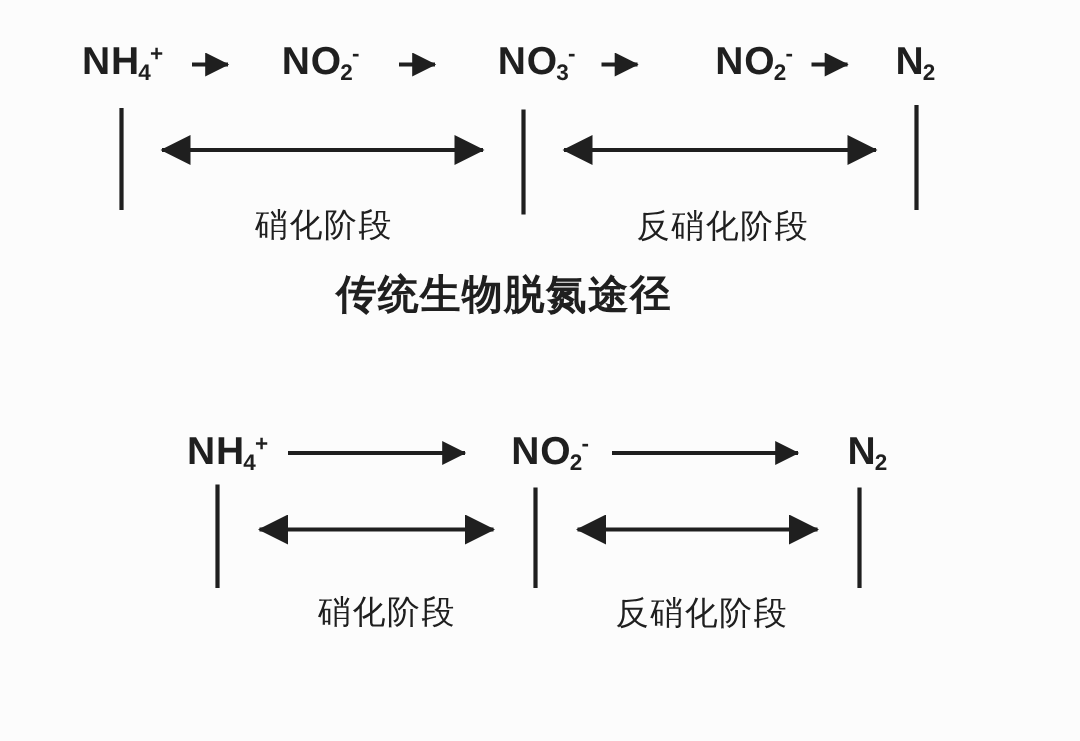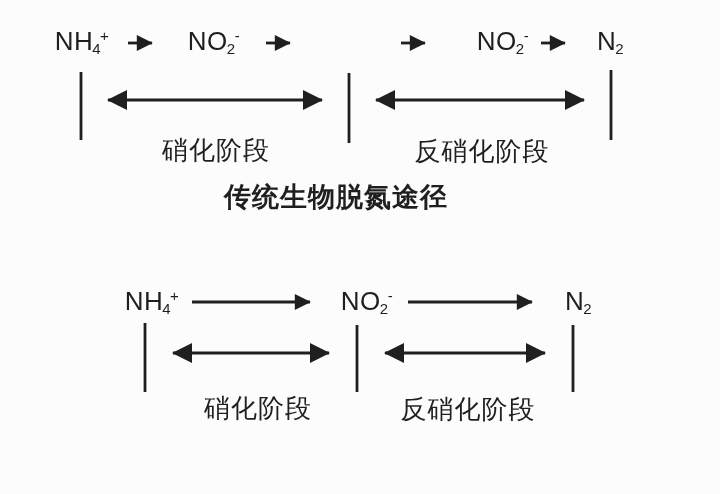--- a/index.html
+++ b/index.html
@@ -12,24 +12,24 @@
   }
   .canvas { position: relative; width: 720px; height: 494px; background: #fcfcfc; }
   .art { position: absolute; left: 0; top: 0; }
   .lbl {
     position: absolute;
     transform: translate(-50%, -50%);
     white-space: nowrap;
     color: #1f1f1f;
     line-height: 1;
   }
-  .species { font-size: 26px; letter-spacing: 0.5px; }
+  .species { font-size: 26px; letter-spacing: 0.5px; font-weight: bold; }
   .species sub { font-size: 15px; vertical-align: -4px; margin-left: -1px; }
   .species sup { font-size: 15px; vertical-align: 9px; margin-left: -1px; }
-  .stage { font-size: 26px; letter-spacing: 1px; }
+  .stage { font-size: 22px; letter-spacing: 1px; }
   .title { font-size: 27px; font-weight: 700; letter-spacing: 1px; text-align: right; }
 </style>
 </head>
 <body>
 
 <div class="canvas">
 
   <svg class="art" width="720" height="494" viewBox="0 0 720 494">
     <defs>
       <marker id="mhS" markerUnits="userSpaceOnUse" markerWidth="19" markerHeight="16" viewBox="0 0 10 10" refX="9.5" refY="5" orient="auto-start-reverse">
@@ -62,20 +62,21 @@
       <line x1="357" y1="325" x2="357" y2="392"></line>
       <line x1="573" y1="325" x2="573" y2="392"></line>
 
       <line x1="173" y1="353" x2="329" y2="353" marker-start="url(#mhB)" marker-end="url(#mhB)"></line>
       <line x1="385" y1="353" x2="545" y2="353" marker-start="url(#mhB)" marker-end="url(#mhB)"></line>
     </g>
   </svg>
 
   <div class="lbl species" style="left:82px;  top:42px"><span>NH</span><sub>4</sub><sup>+</sup></div>
   <div class="lbl species" style="left:214px; top:42px"><span>NO</span><sub>2</sub><sup>-</sup></div>
+  <div class="lbl species" style="left:358px; top:42px"><span>NO</span><sub>3</sub><sup>-</sup></div>
   <div class="lbl species" style="left:503px; top:42px"><span>NO</span><sub>2</sub><sup>-</sup></div>
   <div class="lbl species" style="left:610px; top:42px"><span>N</span><sub>2</sub><sup></sup></div>
 
   <div class="lbl stage" style="left:216px; top:150px">硝化阶段</div>
   <div class="lbl stage" style="left:482px; top:151px">反硝化阶段</div>
   <div class="lbl title" style="left:336px; top:197px">传统生物脱氮途径</div>
 
   <div class="lbl species" style="left:152px; top:302px"><span>NH</span><sub>4</sub><sup>+</sup></div>
   <div class="lbl species" style="left:367px; top:302px"><span>NO</span><sub>2</sub><sup>-</sup></div>
   <div class="lbl species" style="left:578px; top:302px"><span>N</span><sub>2</sub><sup></sup></div>

